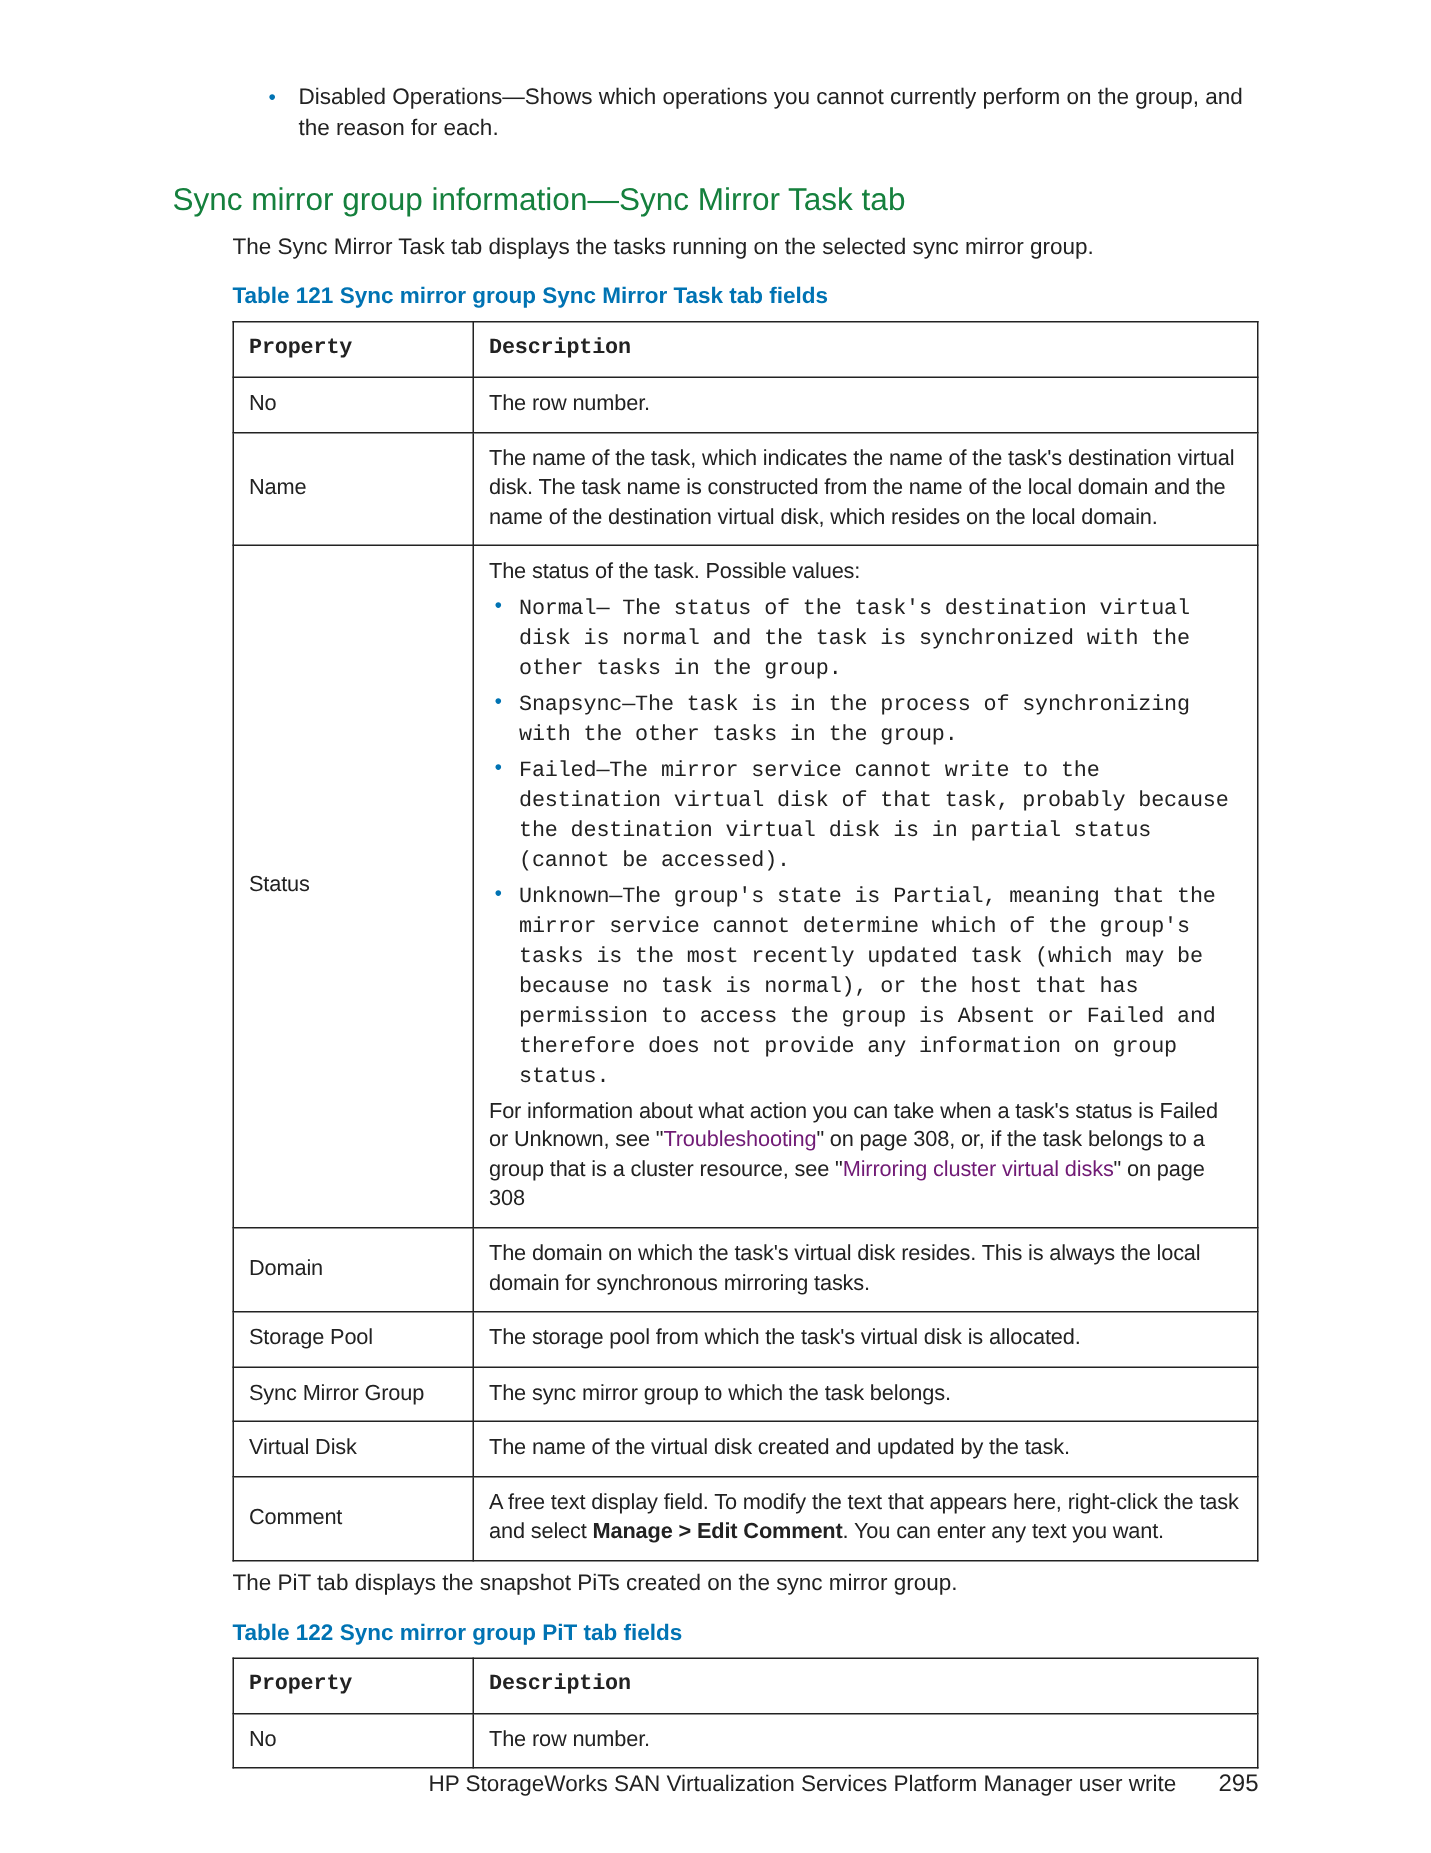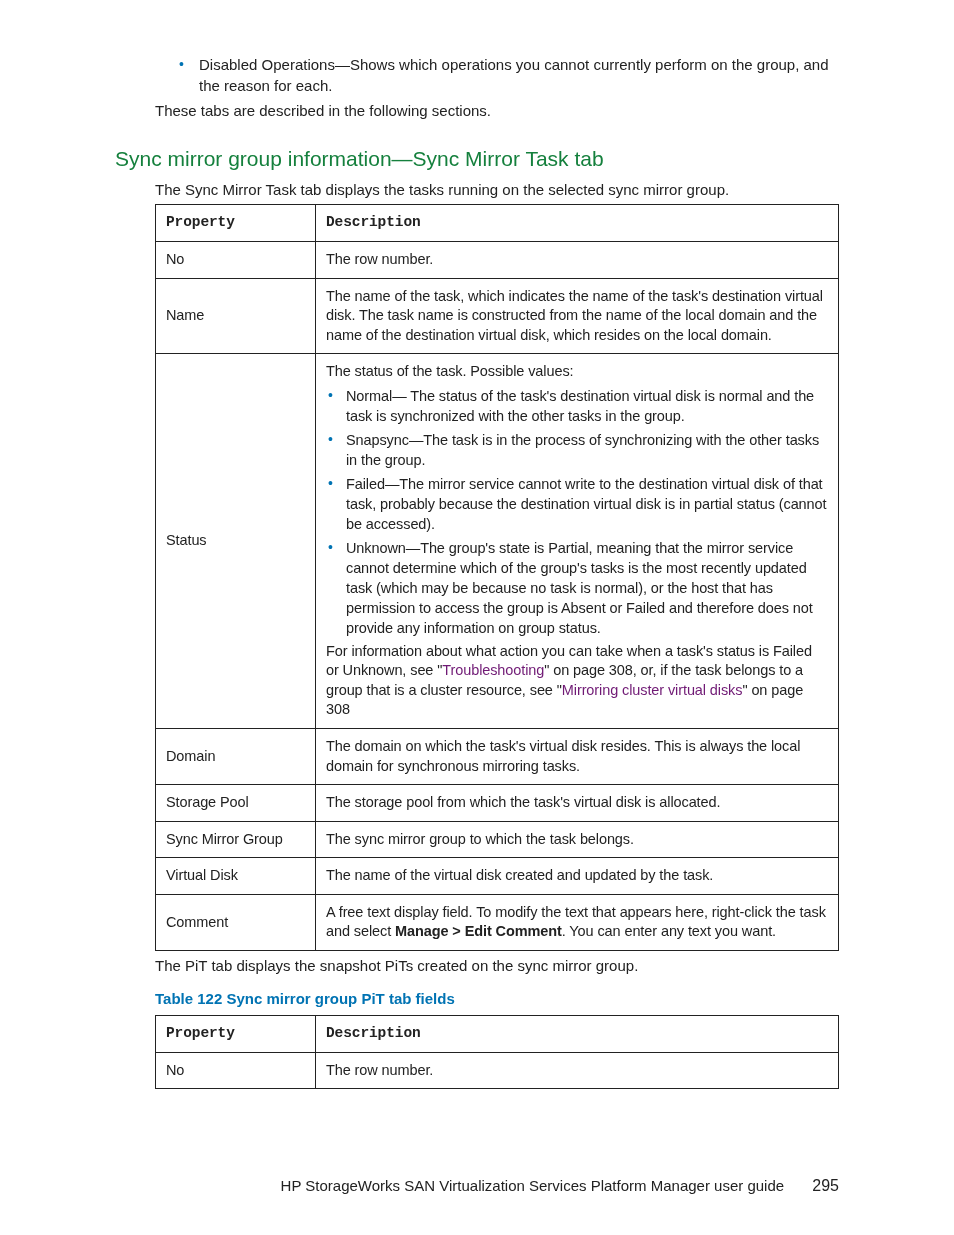--- a/index.html
+++ b/index.html
@@ -80,20 +80,21 @@
   ul.inner {
     list-style: none;
     padding-left: 0;
     margin: 4px 0;
   }
   ul.inner > li {
     position: relative;
     padding-left: 20px;
     margin-bottom: 4px;
     line-height: 1.38;
+    font-family: Liberation Mono, monospace;
   }
   ul.inner > li::before {
     content: "•";
     position: absolute;
     left: 2px;
     top: 0;
     color: #0073b3;
     font-size: 14px;
   }
   .link {
@@ -120,27 +121,27 @@
 </style>
 </head>
 <body>
 
 <div class="page">
 
   <div class="content-indent">
     <ul class="bullets">
       <li><span>Disabled Operations—Shows which operations you cannot currently perform on the group, and the reason for each.</span></li>
     </ul>
-    <p class="body">These tabs are described in the following sections.</p>
   </div>
 
   <h2 class="section">Sync mirror group information—Sync Mirror Task tab</h2>
 
   <div class="content-indent">
     <p class="body">The Sync Mirror Task tab displays the tasks running on the selected sync mirror group.</p>
+    <div class="table-caption">Table 121 Sync mirror group Sync Mirror Task tab fields</div>
 
     <table class="doc-table">
       <colgroup>
           <col class="c1">
           <col>
         </colgroup>
       <thead>
         <tr>
           <th>Property</th>
           <th>Description</th>
@@ -215,17 +216,17 @@
       <tbody>
         <tr>
           <td>No</td>
           <td>The row number.</td>
         </tr>
       </tbody>
     </table>
   </div>
 
   <div class="footer">
-    <span>HP StorageWorks SAN Virtualization Services Platform Manager user guide</span>
+    <span>HP StorageWorks SAN Virtualization Services Platform Manager user write</span>
     <span class="pnum">295</span>
   </div>
 
 </div>
 
 </body></html>

